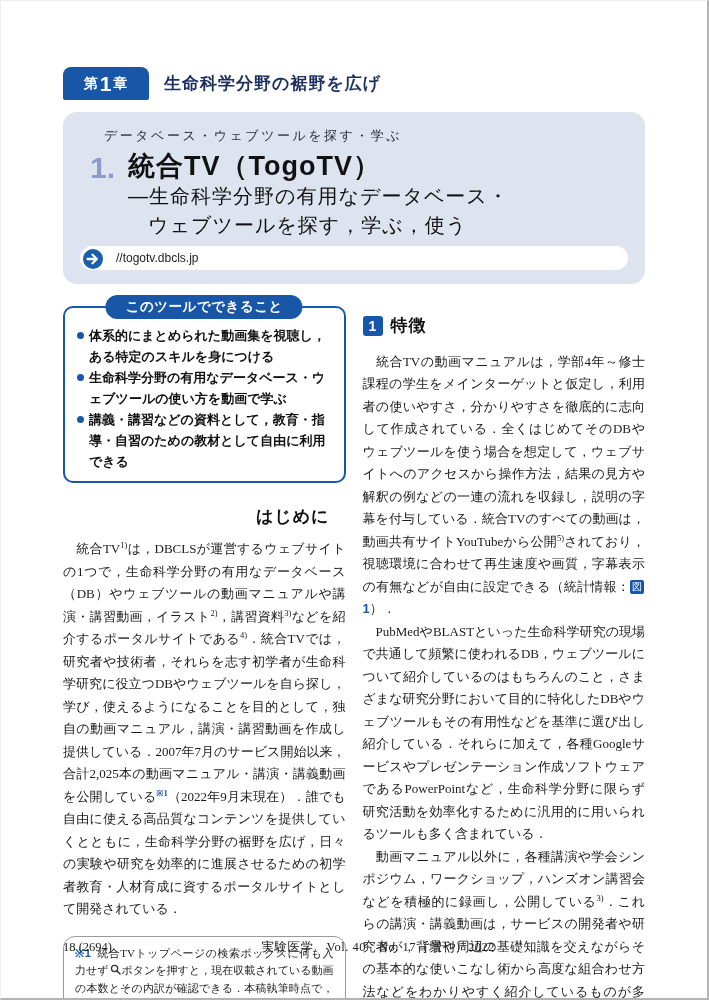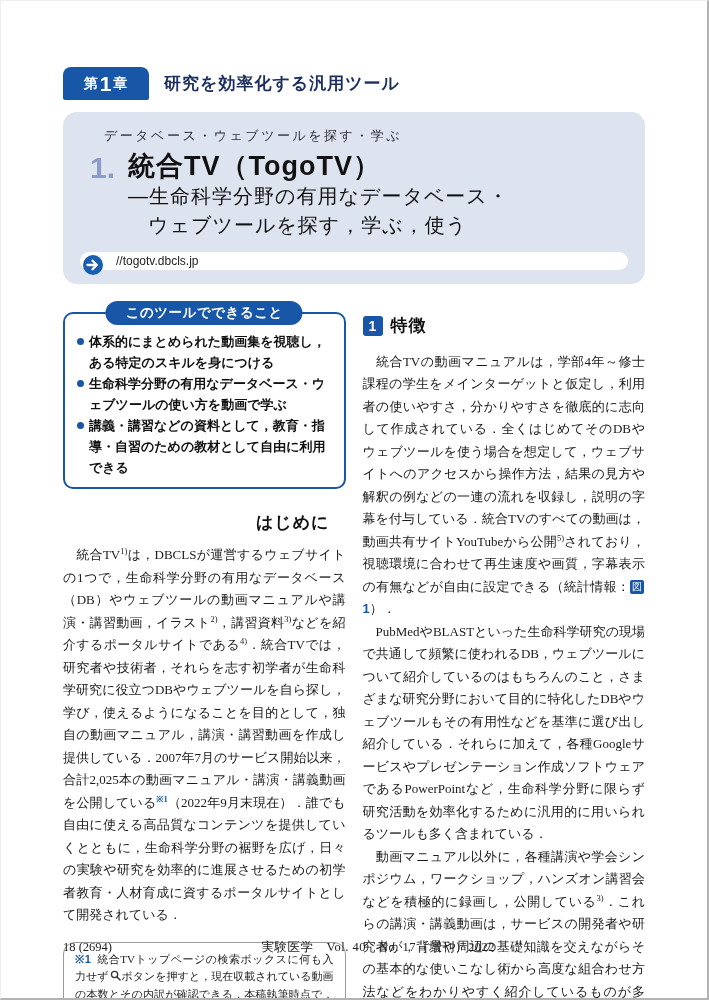--- a/index.html
+++ b/index.html
@@ -29,35 +29,35 @@
     padding:13px 17px 15px; position:relative; height:172px;
   }
   .subtitle{ font-size:13px; color:#2b2b33; letter-spacing:2.5px; margin:2px 0 6px 24px; }
   .main-title{ display:flex; margin-left:10px; }
   .title-num{ font-size:30px; font-weight:bold; color:#8b9dc6; width:38px; line-height:1.1; }
   .title-main{ font-size:27px; font-weight:bold; color:#111; letter-spacing:1px; line-height:1.15;
                font-family:"Liberation Sans","DejaVu Sans",sans-serif; }
   .title-sub{ font-size:20px; font-weight:normal; color:#111; line-height:1.45; letter-spacing:1px; }
   .title-sub .line2{ margin-left:20px; }
   .url-bar{
-    position:absolute; left:17px; right:17px; bottom:14px; height:18px;
+    position:absolute; left:17px; right:17px; bottom:14px; height:24px;
     background:#fff; border-radius:13px; display:flex; align-items:center;
     padding-left:36px; cursor:pointer;
   }
   .arrow-icon{ position:absolute; left:2px; top:2px; width:22px; height:22px; display:block; }
   .url-text{ font-size:12px; color:#222; }
 
   
   .columns{ display:flex; gap:17px; margin-top:22px; }
   .col{ width:284px; }
 
   
   .cando-box{
     border:2.5px solid #1857a8; border-radius:10px; position:relative;
-    padding:17px 13px 9px 11px; margin-top:6px;
+    padding:17px 13px 9px 11px; 
   }
   .cando-header{
     position:absolute; top:-13px; left:50%; transform:translateX(-50%);
     background:#1857a8; color:#fff; font-size:13.5px; font-weight:bold;
     padding:3px 20px; border-radius:13px; white-space:nowrap; letter-spacing:.5px;
   }
   .cando-list{ list-style:none; }
   .cando-list li{ display:flex; font-size:13px; font-weight:600; color:#111; line-height:1.62; }
   .dot{ flex:0 0 auto; width:7px; height:7px; border-radius:50%; background:#1857a8; margin:7px 5px 0 1px; }
 
@@ -109,21 +109,21 @@
 
 <div class="page">
   <div class="content">
 
     <header class="chapter-header">
       <div class="chapter-badge">
         <span>第</span>
           <span class="badge-num">1</span>
           <span>章</span>
       </div>
-      <h2 class="chapter-title">研究を効率化する汎用ツール</h2>
+      <h2 class="chapter-title">生命科学分野の裾野を広げ</h2>
     </header>
 
     <section class="title-box">
       <p class="subtitle">データベース・ウェブツールを探す・学ぶ</p>
       <div class="main-title">
         <span class="title-num">1.</span>
         <div>
           <h1 class="title-main">統合TV（TogoTV）</h1>
           <div class="title-sub">
             <div>―生命科学分野の有用なデータベース・</div>

